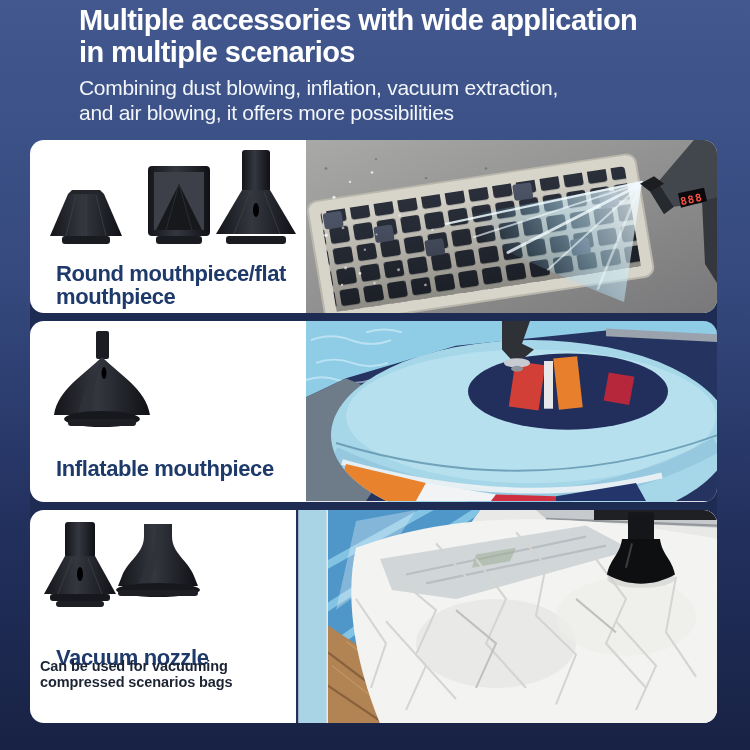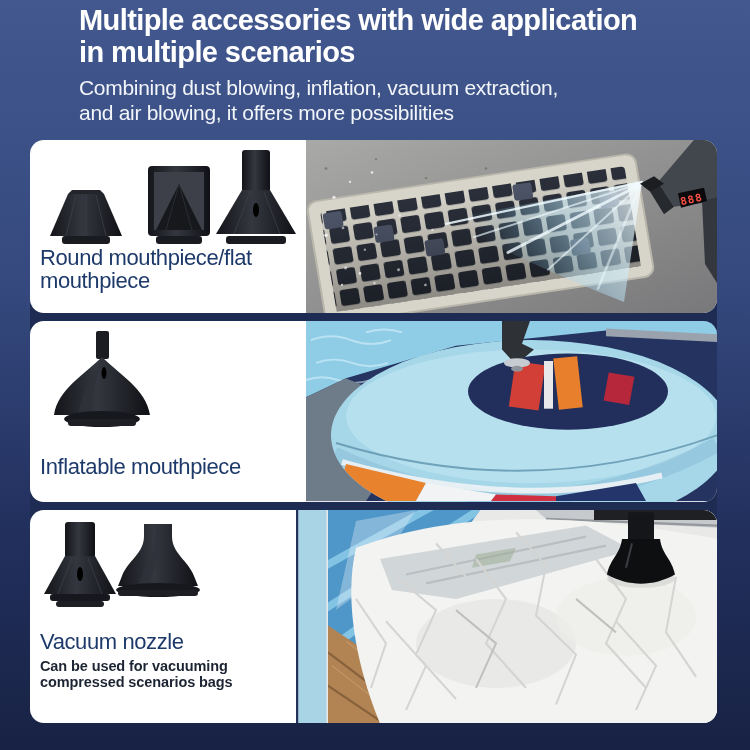--- a/index.html
+++ b/index.html
@@ -25,29 +25,29 @@
     position:relative;border-radius:14px;overflow:hidden;
     background:linear-gradient(125deg,#ffffff 55%,#edf1f6 100%);
   }
   .row1{height:182px}.row2{height:189px}.row3{height:224px}
   .photo{position:absolute;top:0;right:0;height:100%;z-index:1;}
   .photo svg{display:block;width:100%;height:100%;}
   .photo1,.photo2{width:411px}.photo3{width:421px}
   .content{position:absolute;left:0;top:0;width:306px;height:100%;z-index:2;}
   .icons{position:absolute;left:8px;top:8px;}
   .row-heading{
-    position:absolute;left:10px;margin:0;color:#1e3a6a;font-size:22px;font-weight:normal;
+    position:absolute;left:10px;margin:16px;color:#1e3a6a;font-size:22px;font-weight:bold;
     line-height:1.06;letter-spacing:-0.4px;white-space:pre-line;width:320px;
   }
   .row-desc{
     position:absolute;left:10px;margin:0;color:#1c2433;font-size:14.5px;font-weight:bold;
     line-height:1.16;letter-spacing:-0.1px;white-space:pre-line;width:330px;
   }
   .row1 .row-heading{top:106px}.row1 .row-desc{top:147px}
-  .row2 .row-heading{top:134px}.row2 .row-desc{top:150px}
+  .row2 .row-heading{top:120px}.row2 .row-desc{top:150px}
   .row3 .row-heading{top:120px}.row3 .row-desc{top:148px}
 </style>
 </head>
 <body>
 
 <div class="canvas">
 
   <div class="header">
     <h1 class="title">Multiple accessories with wide application
 in multiple scenarios</h1>

